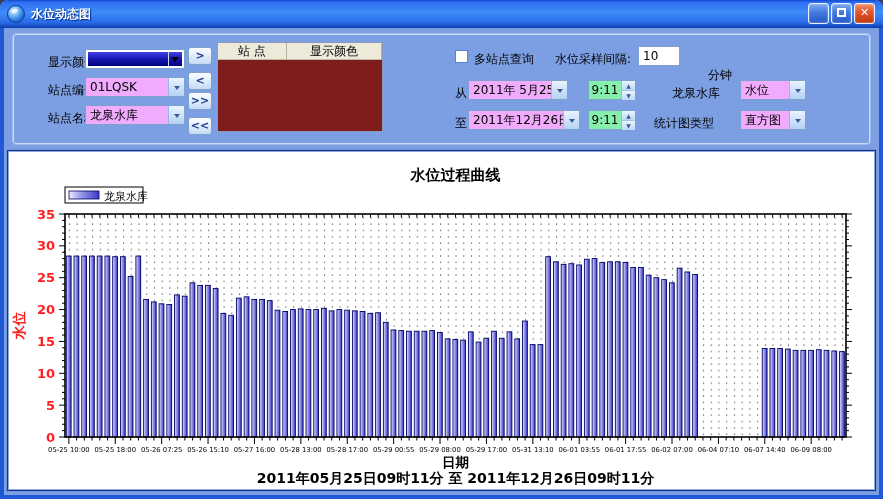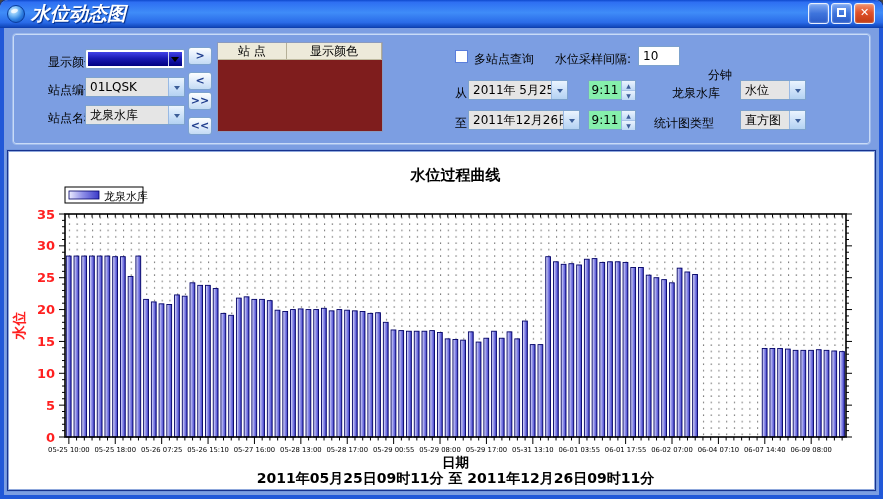--- a/index.html
+++ b/index.html
@@ -8,37 +8,37 @@
             border-radius:8px 8px 0 0; box-shadow:0 0 0 1px #0A3190; }
   
   .titlebar { position:absolute; top:0; left:0; width:883px; height:28px;
     background:linear-gradient(180deg,#0F49CE 0%,#2E6FF2 8%,#3F8CF8 45%,#2A6BE8 80%,#1148BC 96%,#0C3AA6 100%);
     border-radius:8px 8px 0 0; display:flex; align-items:center; }
   .app-icon { width:18px; height:18px; border-radius:50%; margin:0 6px 0 7px;
     background:radial-gradient(circle at 35% 30%, #CFEAFF 0%, #7FC0F8 30%, #2E7FE0 60%, #0B46B4 100%);
     border:1px solid #0A3C9A; position:relative; }
   .app-icon:after{ content:""; position:absolute; left:3px; top:3px; width:7px; height:4px;
     border-radius:50%; background:rgba(255,255,255,.75); transform:rotate(-20deg); }
-  .title-text { color:#fff; font-size:19px; font-weight:bold; text-shadow:1px 1px 1px #002A86;font-style:italic; }
+  .title-text { color:#fff; font-size:12px; font-weight:bold; text-shadow:1px 1px 1px #002A86; }
   .tb-buttons { position:absolute; right:8px; top:3px; display:flex; gap:2px; }
   .tb-btn { width:21px; height:21px; border-radius:3px; border:1px solid #E8F0FF;
     background:linear-gradient(180deg,#7FA9F2 0%,#3E74DC 50%,#2A5BC8 100%);
     color:#fff; font-size:11px; line-height:18px; text-align:center; cursor:pointer;
     box-shadow:inset 0 0 2px rgba(255,255,255,.6); }
   .tb-btn.close { background:linear-gradient(180deg,#F0926E 0%,#E0512A 45%,#C03A10 100%); }
   .tb-btn.min span { display:block; margin-top:6px; font-weight:bold; }
   .tb-btn.max span { display:inline-block; width:9px; height:9px; border:2px solid #fff; margin-top:4px; }
   
   .main { position:absolute; top:28px; left:0; width:883px; height:471px; background:#7C9EE2;
     border-left:4px solid #2158D8; border-right:4px solid #2158D8; border-bottom:4px solid #2158D8; }
   .groupbox { position:absolute; left:8px; top:5px; width:859px; height:112px;
     border:1px solid #9FBBEC; border-radius:4px; box-shadow:inset 0 0 0 1px #C9DBF7; }
   .lbl { position:absolute; font-size:12px; color:#000; white-space:nowrap; }
   
-  .combo { position:absolute; height:20px; background:#e5e5e5; border:1px solid #7DA2CE; display:flex; }
+  .combo { position:absolute; height:20px; background:#f0abfc; border:1px solid #7DA2CE; display:flex; }
   .combo .val { flex:1; font-size:12px; line-height:18px; padding-left:4px; overflow:hidden; white-space:nowrap; }
   .xp-arrow { width:16px; height:100%; border-left:1px solid #98B9E4;
     background:linear-gradient(180deg,#EAF4FE 0%,#C9DFF8 60%,#B4D2F2 100%);
     display:flex; align-items:center; justify-content:center; }
   .xp-arrow i { width:0; height:0; border:3px solid transparent; border-top:4px solid #3C5E98; margin-top:4px; }
   .color-combo { position:absolute; height:20px; background:#fff; border:1px solid #7DA2CE;
     border-radius:2px; padding:2px; }
   .color-swatch { width:100%; height:100%; background:linear-gradient(180deg,#4242E8 0%,#1A1AB4 45%,#000080 100%);
     position:relative; }
   .color-swatch i { position:absolute; right:3px; top:5px; width:0; height:0;

